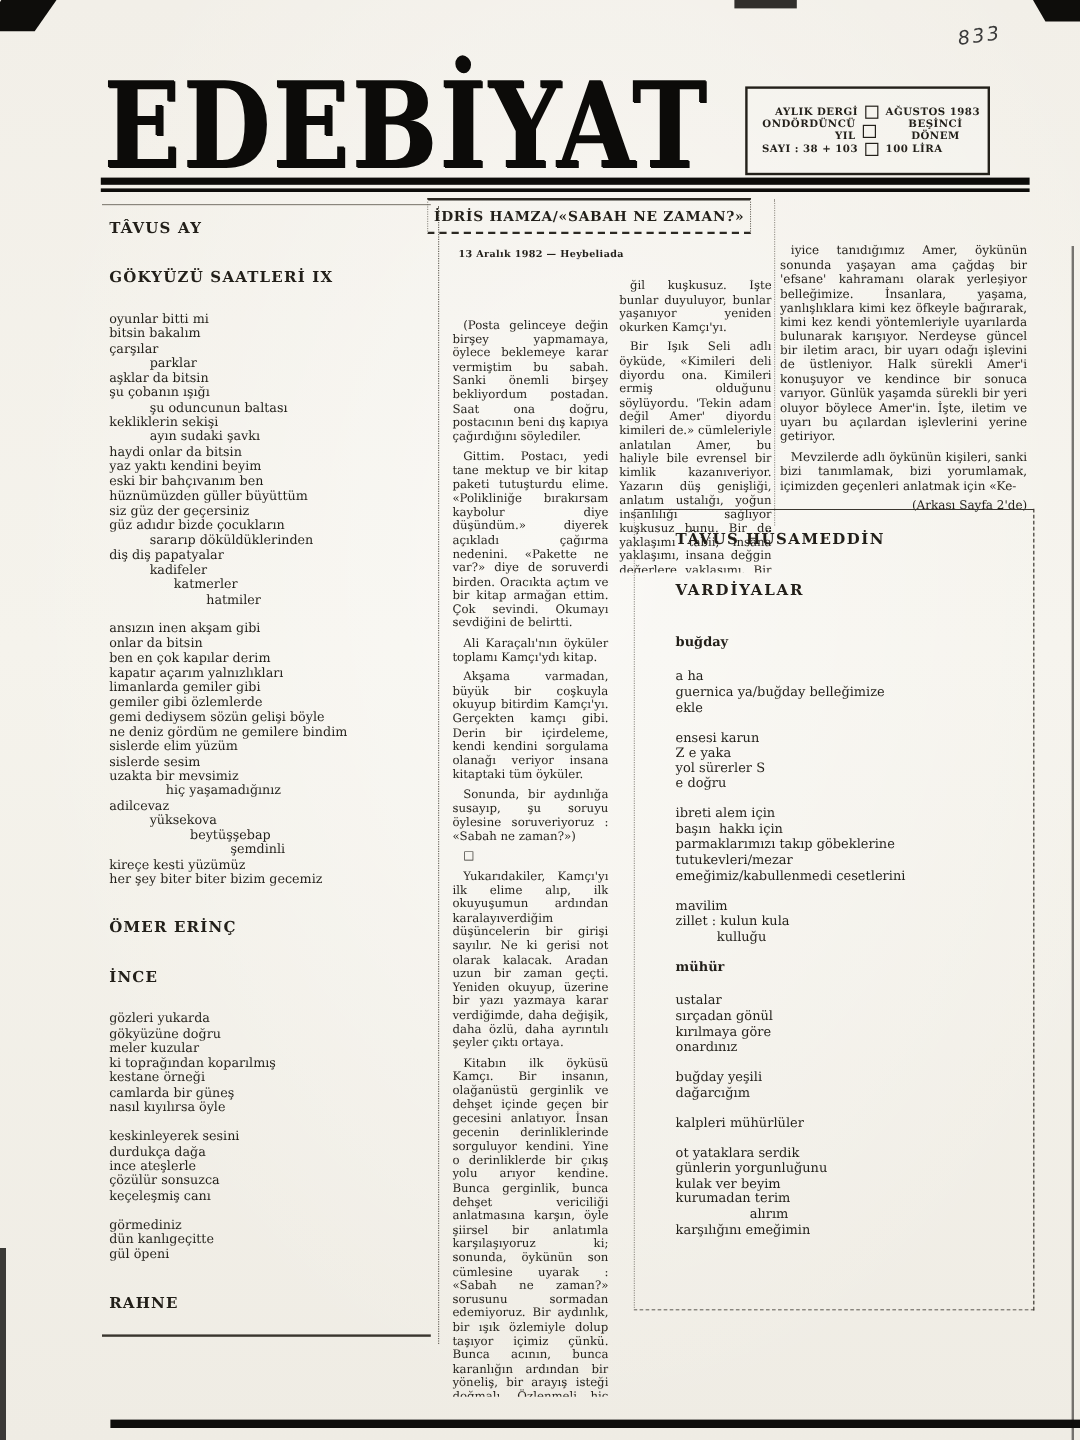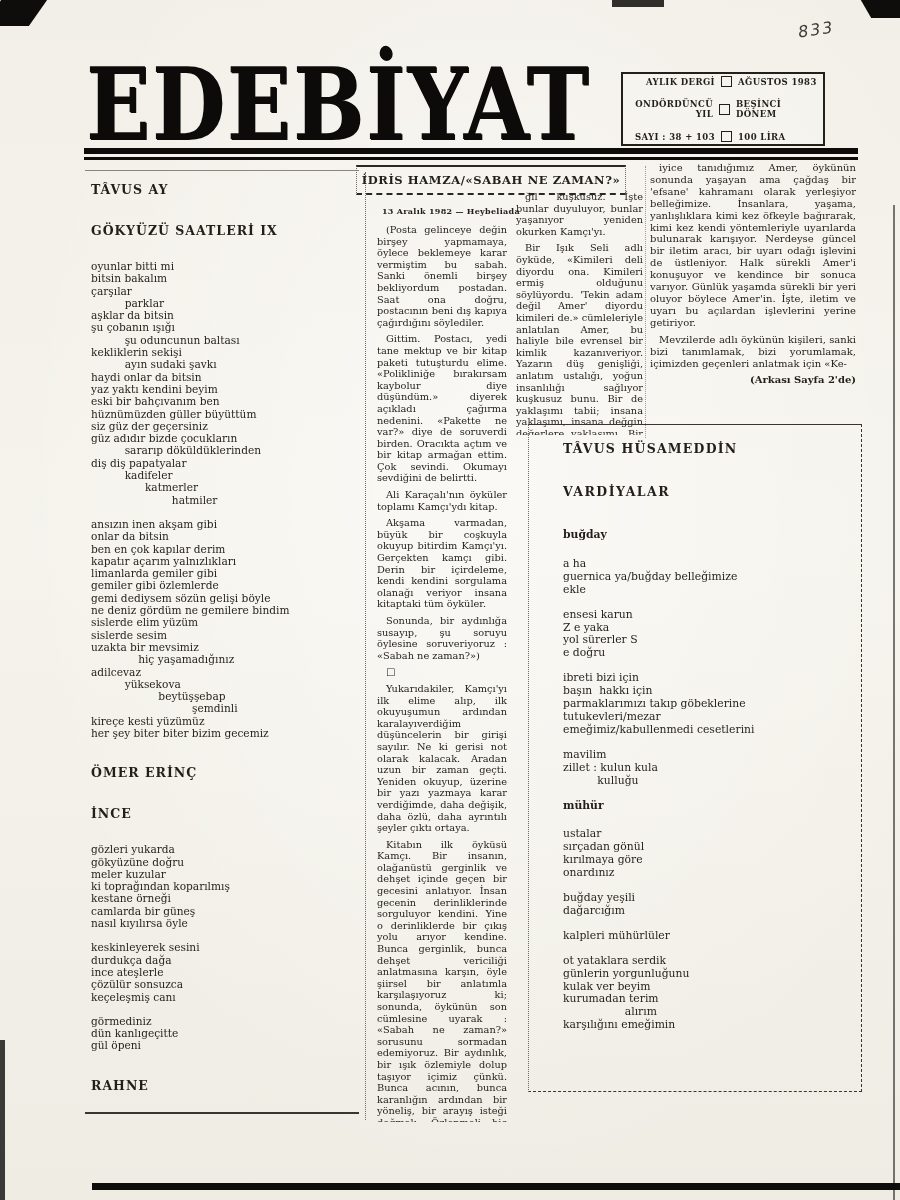--- a/index.html
+++ b/index.html
@@ -31,27 +31,27 @@
   .masthead-title{
     position:absolute;left:86px;top:46px;
     font-size:84px;font-weight:bold;letter-spacing:2px;color:#0c0b09;
     transform:scaleY(1.18);transform-origin:top left;
     text-shadow:1px 1px 0 #0c0b09;
     white-space:nowrap;
   }
   .info-box{
     position:absolute;left:621px;top:72px;width:200px;height:70px;
     border:2px solid #23201a;
-    display:flex;flex-direction:column;justify-content:center;gap:12px;
+    display:flex;flex-direction:column;justify-content:center;gap:0;
     background:rgba(255,255,255,.15);
   }
   .info-row{display:flex;align-items:center;font-size:8.5px;font-weight:bold;letter-spacing:.4px;}
   .info-label{width:92px;text-align:right;}
   .info-check{width:9px;height:9px;border:1.5px solid #23201a;margin:0 6px;flex:0 0 auto;background:#f6f4ee;}
-  .info-value{text-align:left;}
+  .info-value{text-align:center;}
   .rule-a{position:absolute;left:84px;top:148px;width:774px;height:6px;background:#0d0c0a;}
   .rule-b{position:absolute;left:84px;top:157px;width:774px;height:3px;background:#0d0c0a;}
   
   .thinrule-topleft{position:absolute;left:85px;top:170px;width:274px;height:1px;background:#8a867d;}
   .thinrule-bottomleft{position:absolute;left:85px;top:1112px;width:274px;height:2px;background:#3a362f;}
   .vdiv1{position:absolute;left:365px;top:172px;height:948px;border-left:1px dotted #6e6a61;}
   .vdiv2{position:absolute;left:645px;top:166px;height:272px;border-left:1px dotted #8a867d;opacity:.8;}
   
   .left-col{position:absolute;left:91px;top:182px;width:268px;height:928px;overflow:hidden;}
   .byline{font-size:12.5px;font-weight:bold;letter-spacing:1px;margin:0 0 26px 0;}
@@ -60,29 +60,29 @@
   .sect-gap{height:14px;}
   
   .article-header-box{
     position:absolute;left:356px;top:165px;width:268px;height:26px;
     border-top:2px solid #2b2822;border-bottom:2px dashed #2b2822;
     border-left:1px dotted #6e6a61;border-right:1px dotted #6e6a61;
     display:flex;align-items:center;justify-content:center;
   }
   .article-header{font-size:11.5px;font-weight:bold;letter-spacing:.6px;}
   .dateline{position:absolute;left:382px;top:206px;font-size:8px;font-weight:bold;letter-spacing:.3px;}
-  .artcol{position:absolute;overflow:hidden;text-align:justify;}
+  .artcol{position:absolute;overflow:hidden;text-align:justify;margin-top:42px;}
   .artcol p{margin:0 0 5px 0;font-size:9.8px;line-height:11.6px;text-indent:9px;}
   .artcol p.bold{font-weight:normal;}
   .col-a{left:377px;top:224px;width:130px;height:898px;}
   .col-b{left:516px;top:191px;width:127px;height:244px;}
   .col-c{left:650px;top:162px;width:206px;height:282px;}
   .col-c p{font-size:10px;line-height:11.9px;}
   .square-marker{font-size:14px;line-height:14px;margin:7px 0 9px 2px;text-indent:0;}
-  .continuation{text-align:right;font-weight:bold;text-indent:0;margin-top:9px;}
+  .continuation{text-align:right;font-weight:normal;text-indent:0;margin-top:9px;}
   
   .right-box{
     position:absolute;left:528px;top:424px;width:334px;height:668px;
     border-top:1.5px solid #3a362f;border-bottom:1.5px dashed #3a362f;
     border-left:1px dotted #6e6a61;border-right:1.5px dashed #3a362f;
     padding:16px 10px 0 34px;box-sizing:border-box;overflow:hidden;
   }
   .right-box .byline{margin-bottom:28px;letter-spacing:1.2px;}
   .right-box .poem-title{margin-bottom:30px;letter-spacing:1.5px;}
   .right-box .poem{font-size:10.8px;line-height:12.9px;margin:0 0 12px 0;}
@@ -223,21 +223,21 @@
     <div class="byline">TÂVUS HÜSAMEDDİN</div>
     <div class="poem-title">VARDİYALAR</div>
     <div class="poem bold">buğday</div>
     <div class="poem">a ha
 guernica ya/buğday belleğimize
 ekle</div>
     <div class="poem">ensesi karun
 Z e yaka
 yol sürerler S
 e doğru</div>
-    <div class="poem">ibreti bizi için
+    <div class="poem">ibreti alem için
 başın  hakkı için
 parmaklarımızı takıp göbeklerine
 tutukevleri/mezar
 emeğimiz/kabullenmedi cesetlerini</div>
     <div class="poem">mavilim
 zillet : kulun kula
           kulluğu</div>
     <div class="poem bold">mühür</div>
     <div class="poem">ustalar
 sırçadan gönül

